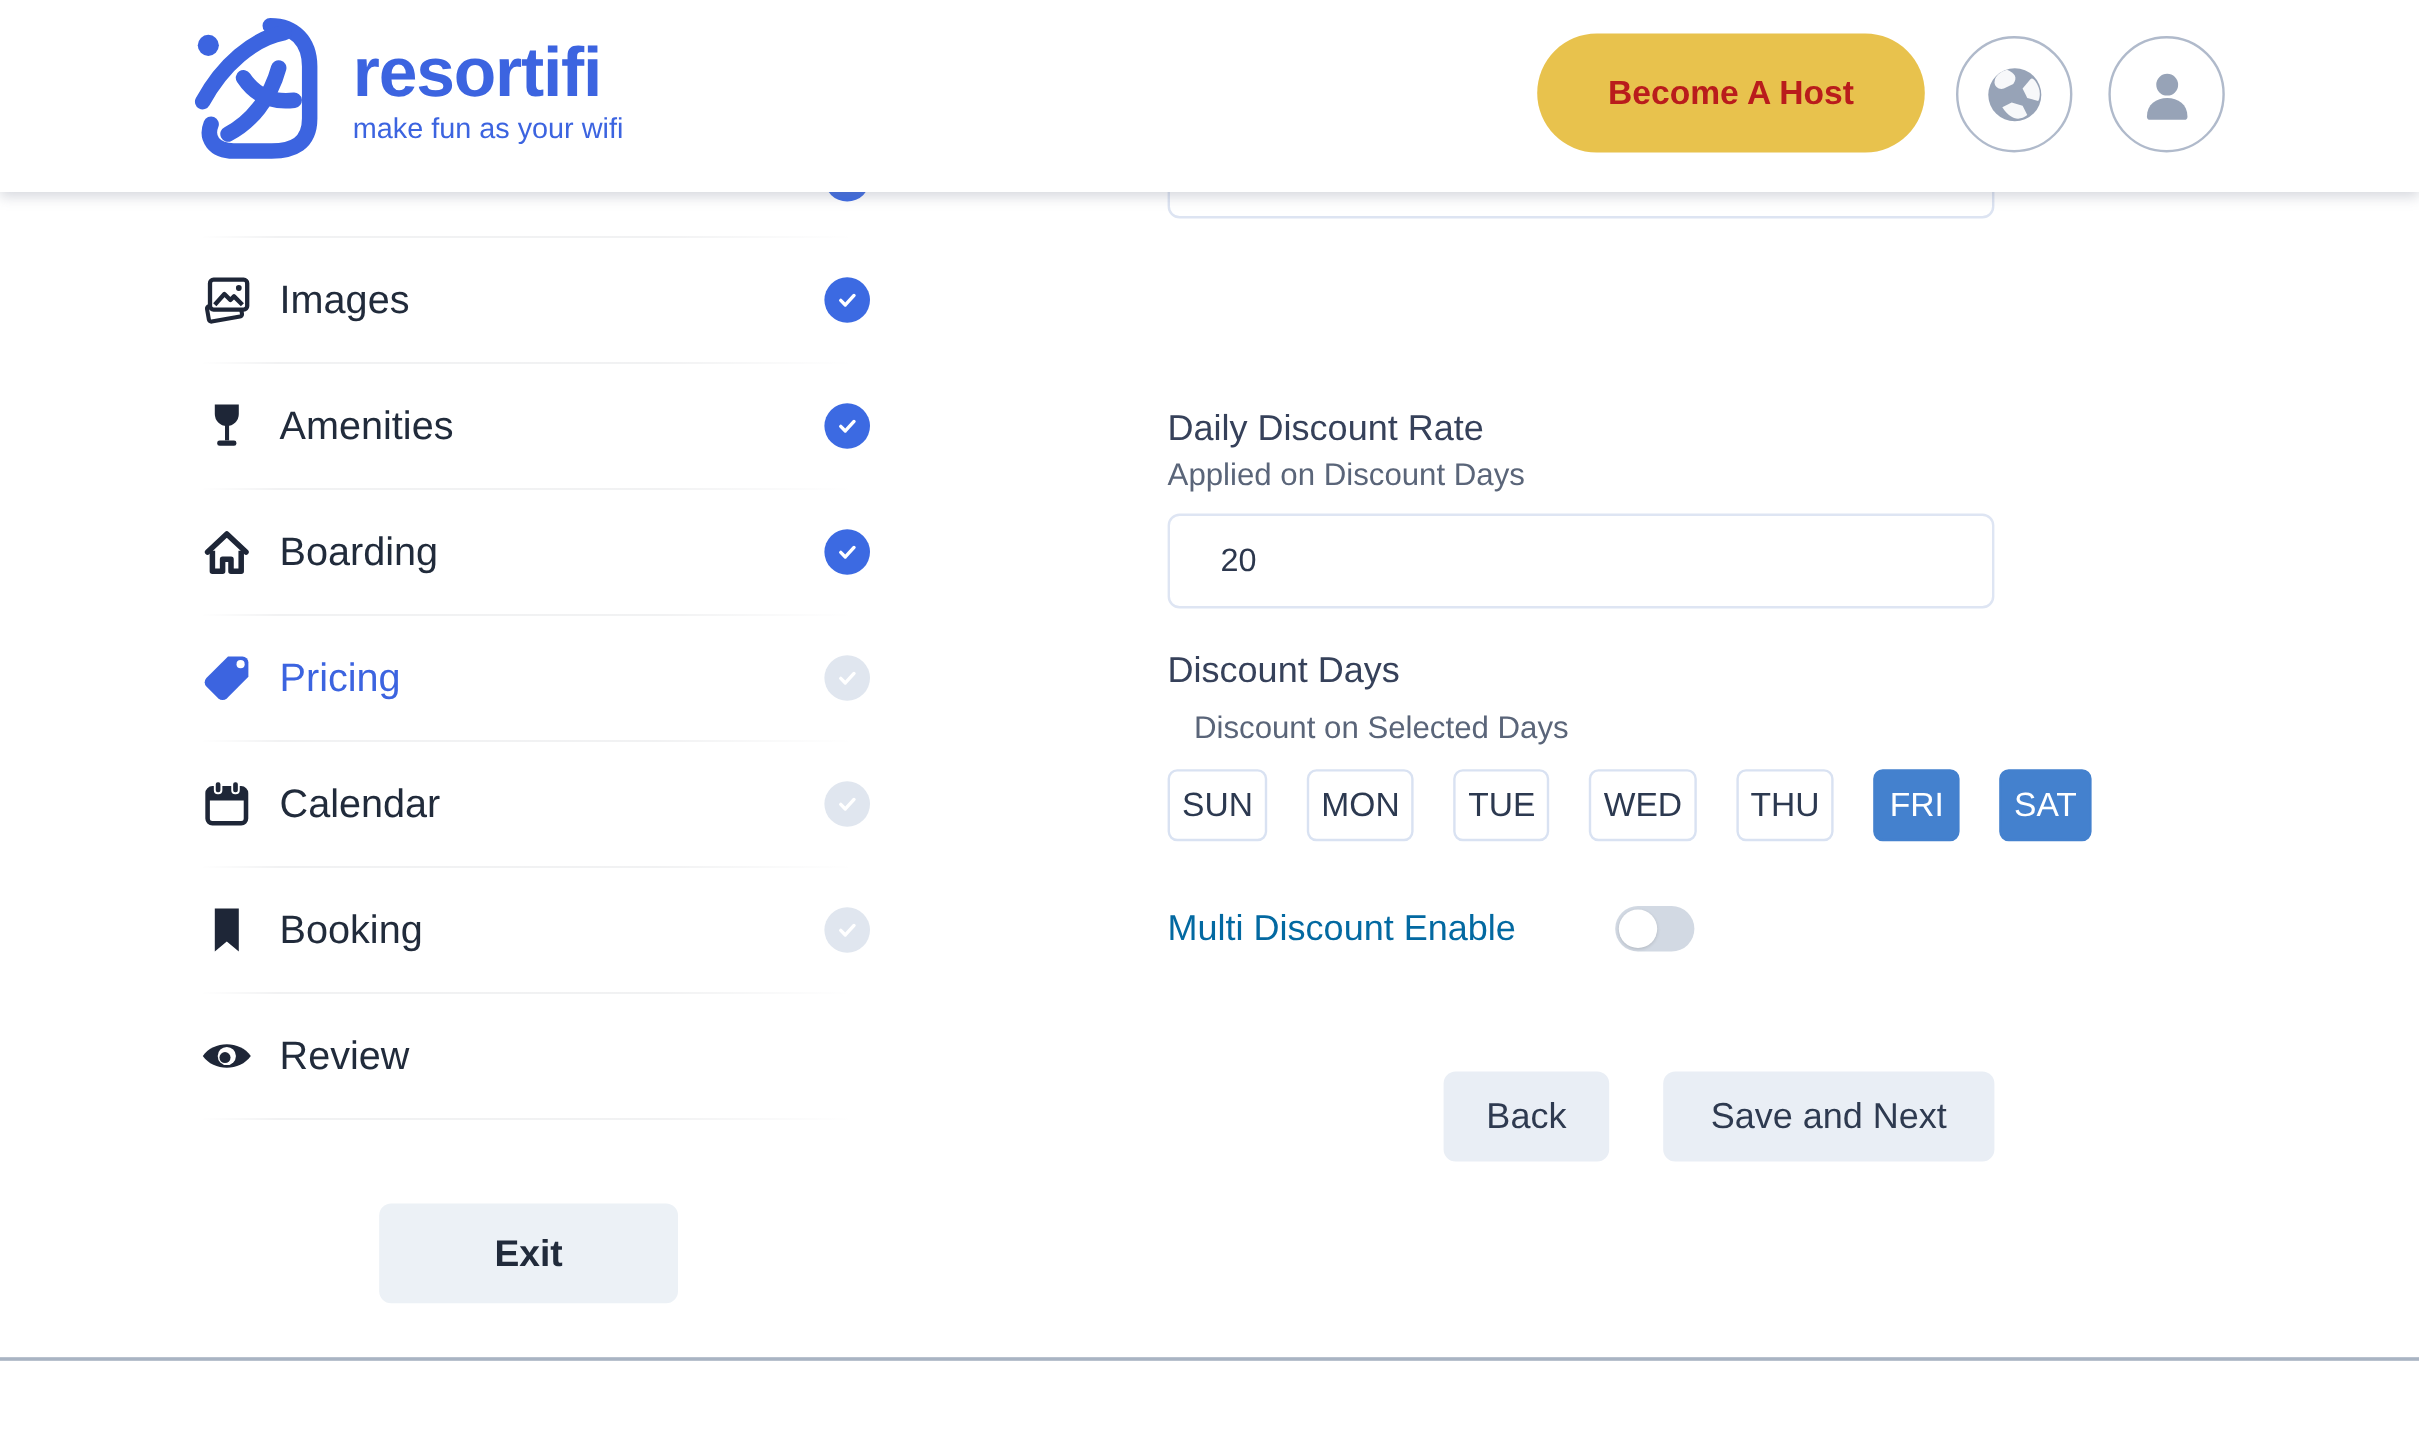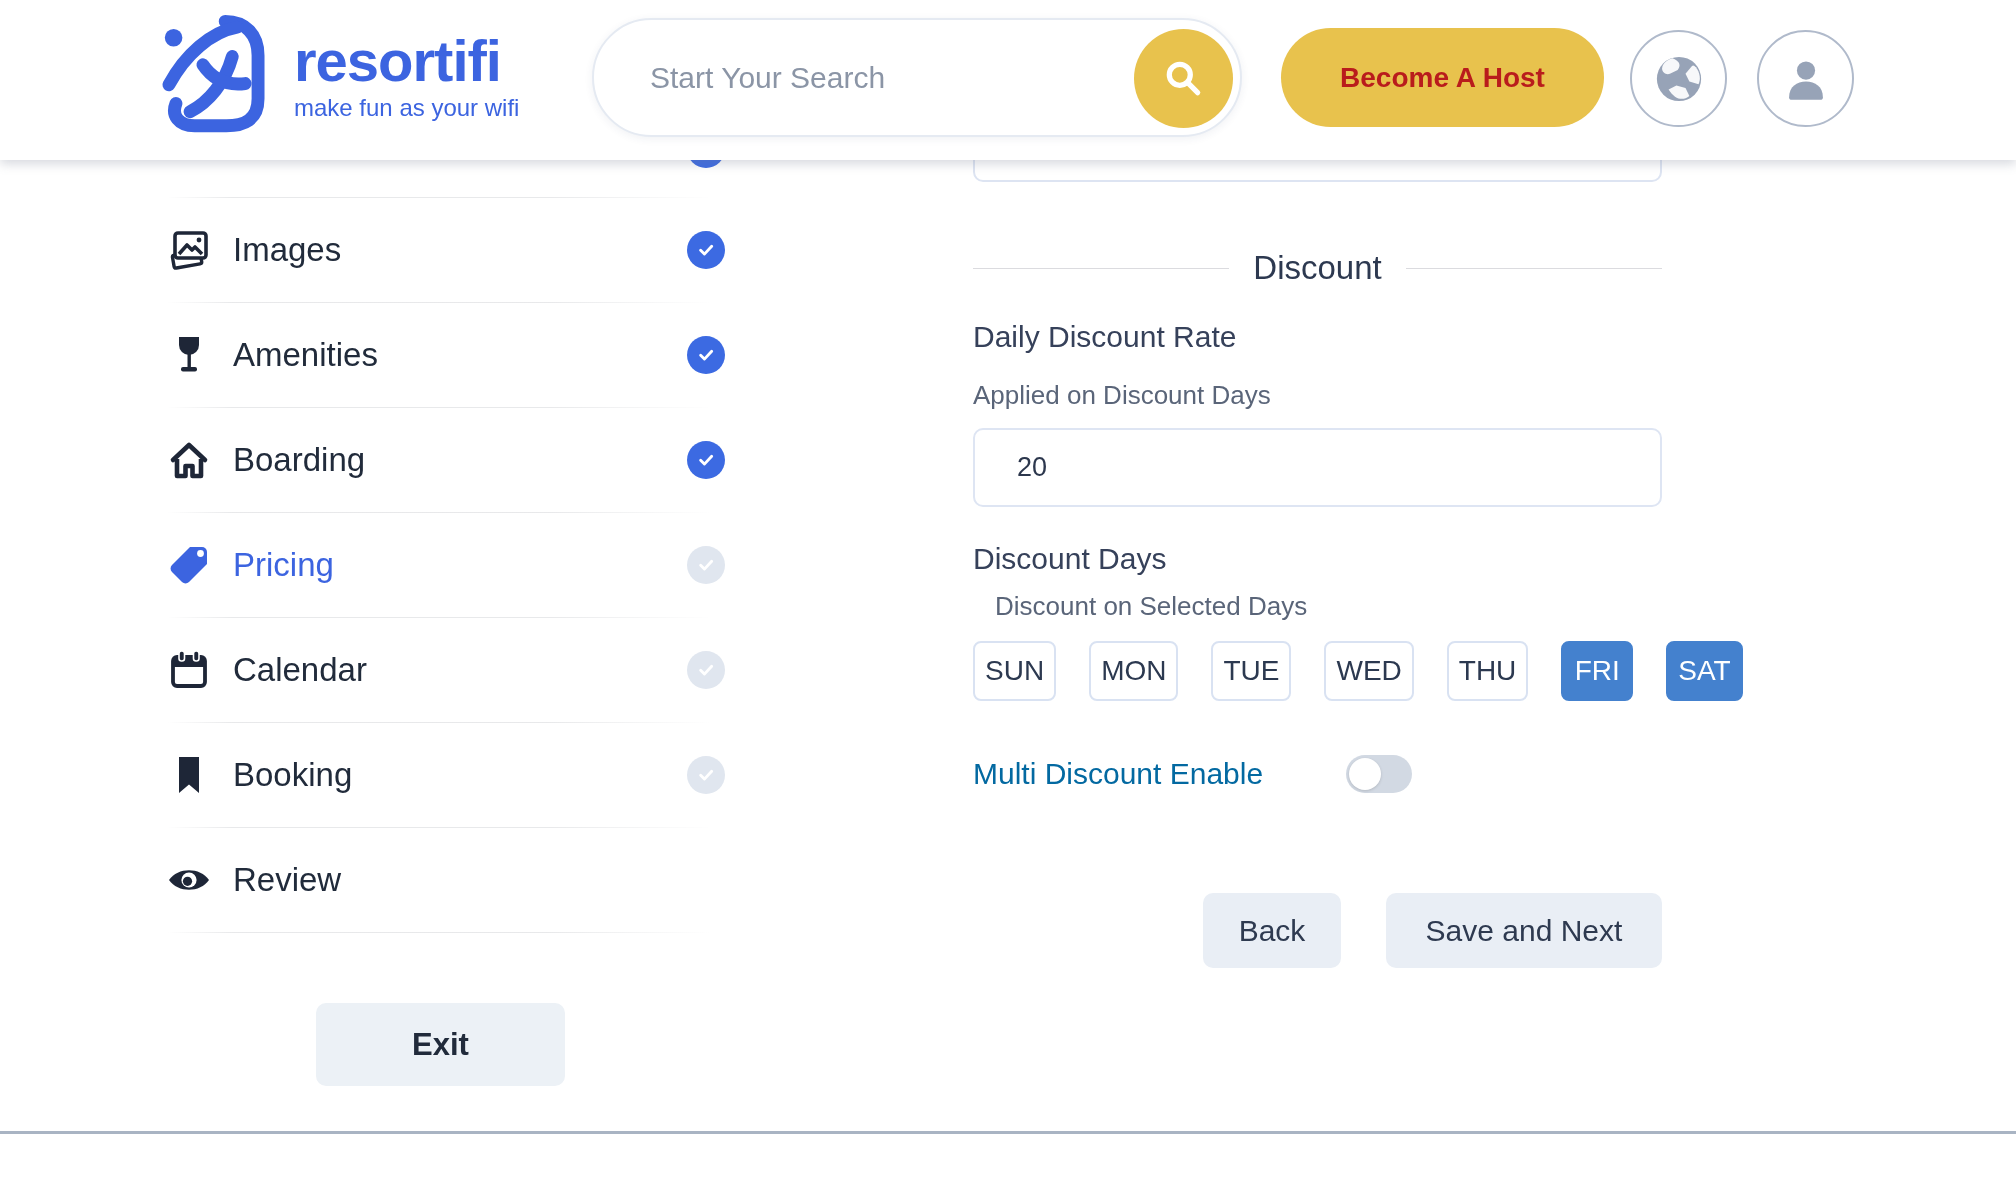--- a/index.html
+++ b/index.html
@@ -127,29 +127,20 @@
         <path d="M38 45 C46 57 58 63 74 61"></path>
       </g>
       <circle cx="13" cy="22" r="7.5" fill="#3C64E0"></circle>
     </svg>
     <div class="logo-text">
       <div class="logo-name">resortifi</div>
       <div class="logo-tag">make fun as your wifi</div>
     </div>
   </div>
 
-  <div class="searchbar">
-    <input class="search-input" type="text" placeholder="Start Your Search" style="">
-    <button class="search-btn">
-      <svg width="42" height="42" viewBox="0 0 40 40">
-        <circle cx="16" cy="16" r="10" stroke="#fff" stroke-width="5" fill="none"></circle>
-        <line x1="24" y1="24" x2="33" y2="33" stroke="#fff" stroke-width="5" stroke-linecap="round"></line>
-      </svg>
-    </button>
-  </div>
 
   <button class="become-host">Become A Host</button>
 
   <button class="circle-btn globe-btn">
     <svg width="52" height="52" viewBox="0 0 40 40">
       <circle cx="20" cy="20" r="17" fill="#97A3B7"></circle>
       <path fill="#fff" opacity="0.92" d="M15 4c5 2 7 5 4 9l-6 3c-3 1-6-1-6-4 0-4 4-7 8-8z"></path>
       <path fill="#fff" opacity="0.92" d="M33 11c3 4 4 9 2 13l-7-2-3-6 5-6c1-1 2 0 3 1z"></path>
       <path fill="#fff" opacity="0.92" d="M12 28l6-3 7 2 3 6c-5 4-11 3-16-5z"></path>
     </svg>
@@ -272,27 +263,22 @@
   </div>
   <div class="sb-divider"></div>
 
   <button class="exit-btn">Exit</button>
 </div>
 
 <div class="main">
 
   <div class="cut-input"></div>
 
-  <div class="section-head">
-    <div class="line"></div>
-    <div class="section-title">Discount</div>
-    <div class="line"></div>
-  </div>
-
-  <div class="field-label" style="top:160px;">Daily Discount Rate</div>
+
+  <div class="field-label" style="top:181px;">Daily Discount Rate</div>
   <div class="field-hint" style="top:220px;">Applied on Discount Days</div>
   <input class="rate-input" type="text" value="20" style="">
 
   <div class="field-label" style="top:382px;">Discount Days</div>
   <div class="field-hint" style="top:431px;margin-left:22px;">Discount on Selected Days</div>
 
   <div class="days-row">
     <button class="day-chip">SUN</button>
     <button class="day-chip">MON</button>
     <button class="day-chip">TUE</button>

